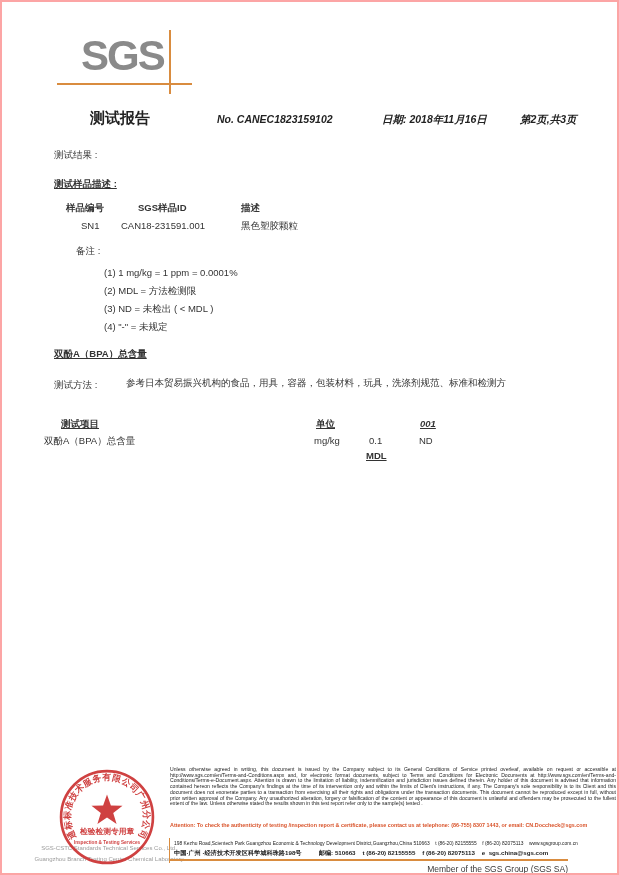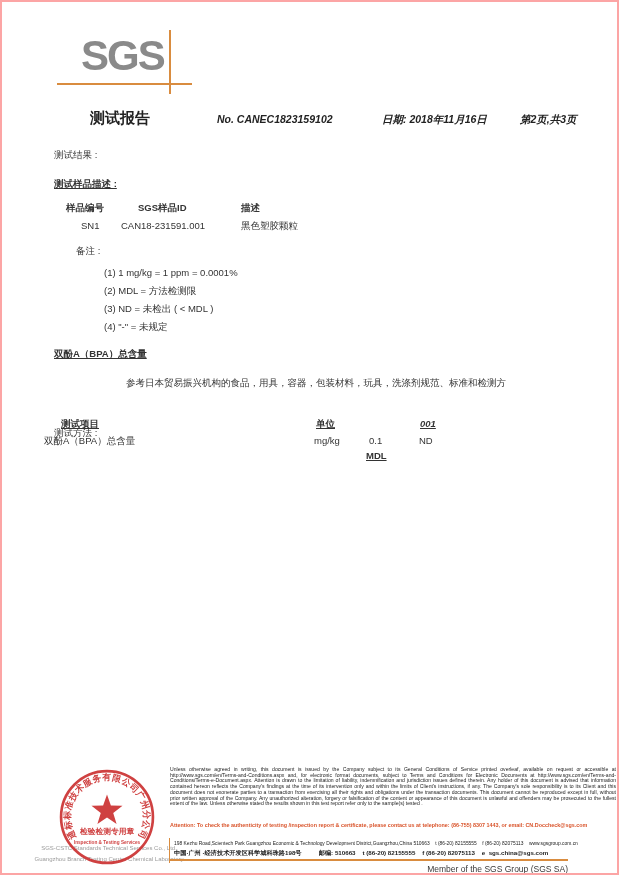--- a/index.html
+++ b/index.html
@@ -70,21 +70,21 @@
     <span class="abs body-txt" style="left:239px; top:218px;">黑色塑胶颗粒</span>
   </div>
 
   <div class="abs lbl" style="left:52px; top:243px;margin-left:22px;">备注 :</div>
   <div class="abs body-txt" style="left:102px; top:265px;">(1) 1 mg/kg = 1 ppm = 0.0001%</div>
   <div class="abs body-txt" style="left:102px; top:283px;">(2) MDL = 方法检测限</div>
   <div class="abs body-txt" style="left:102px; top:301px;">(3) ND = 未检出 ( &lt; MDL )</div>
   <div class="abs body-txt" style="left:102px; top:319px;">(4) "-" = 未规定</div>
 
   <div class="abs lbl-b u" style="left:52px; top:346px;">双酚A（BPA）总含量</div>
-  <div class="abs lbl" style="left:52px; top:377px;margin-top:48px;">测试方法 :</div>
+  <div class="abs lbl" style="left:52px; top:377px;">测试方法 :</div>
   <div class="abs method" style="left:124px; top:371px;">参考日本贸易振兴机构的食品，用具，容器，包装材料，玩具，洗涤剂规范、标准和检测方</div>
 
   <div>
     <span class="abs lbl-b u" style="left:59px;  top:416px;text-align:center;">测试项目</span>
     <span class="abs lbl-b u" style="left:314px; top:416px;">单位</span>
     <span class="abs lbl-b u" style="left:364px; top:416px;margin-top:32px;">MDL</span>
     <span class="abs lbl-b u it" style="left:418px; top:416px;">001</span>
     <span class="abs body-txt" style="left:42px;  top:433px;">双酚A（BPA）总含量</span>
     <span class="abs body-txt" style="left:312px; top:433px;">mg/kg</span>
     <span class="abs body-txt" style="left:367px; top:433px;">0.1</span>

